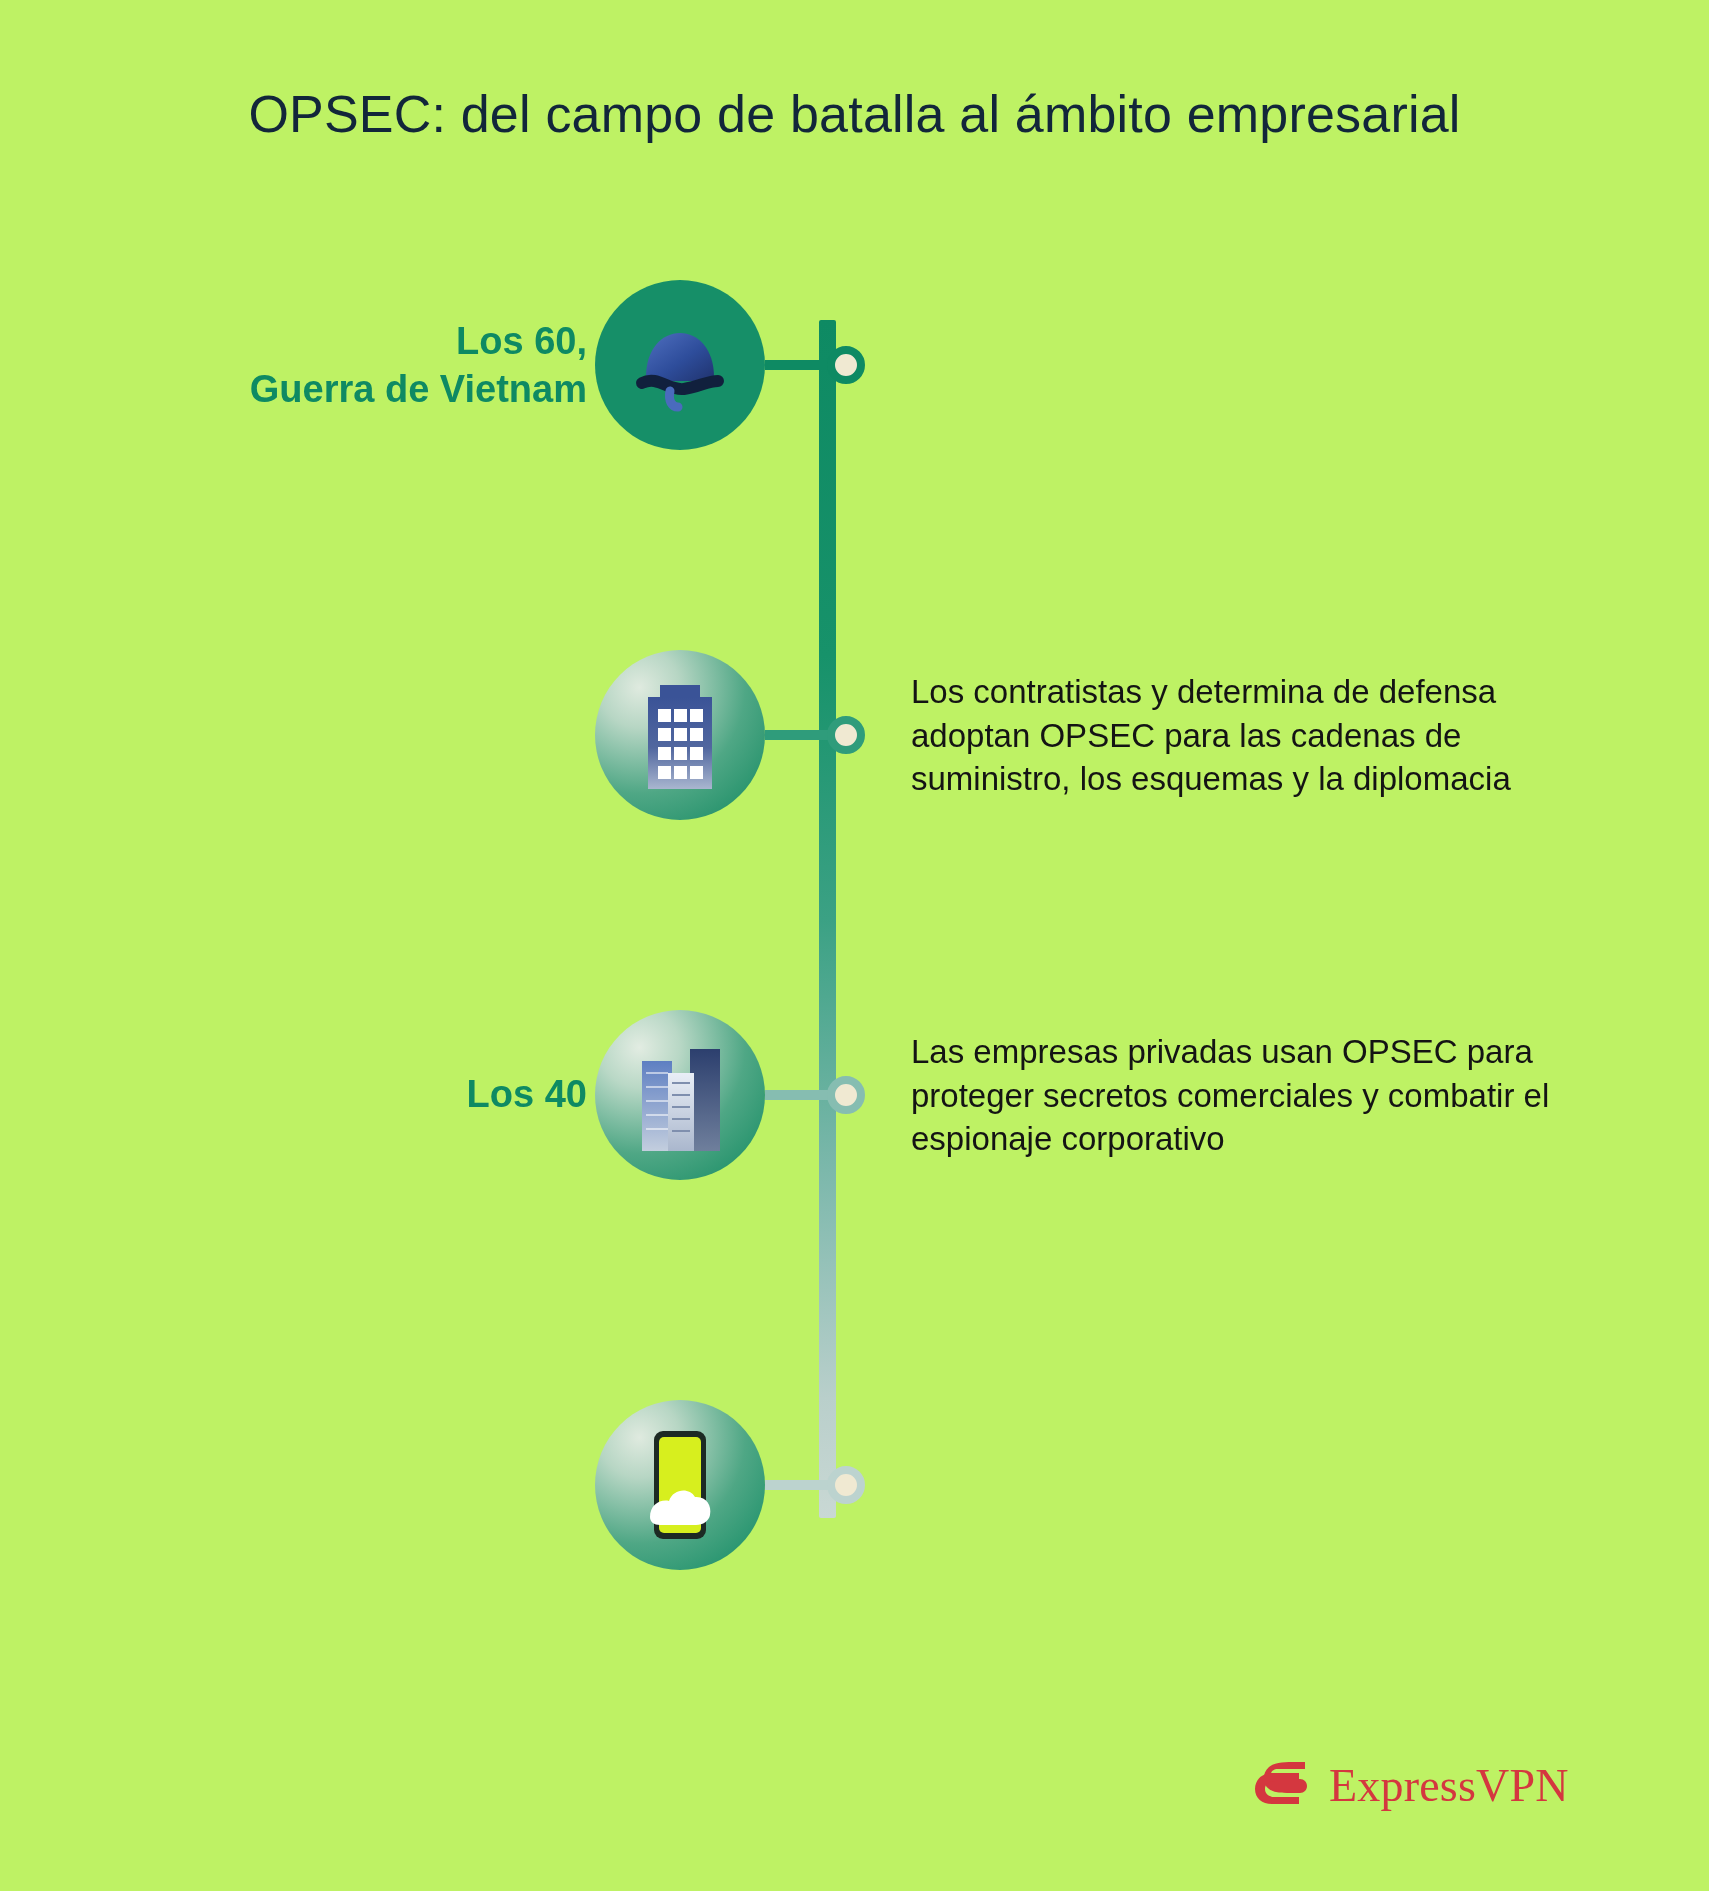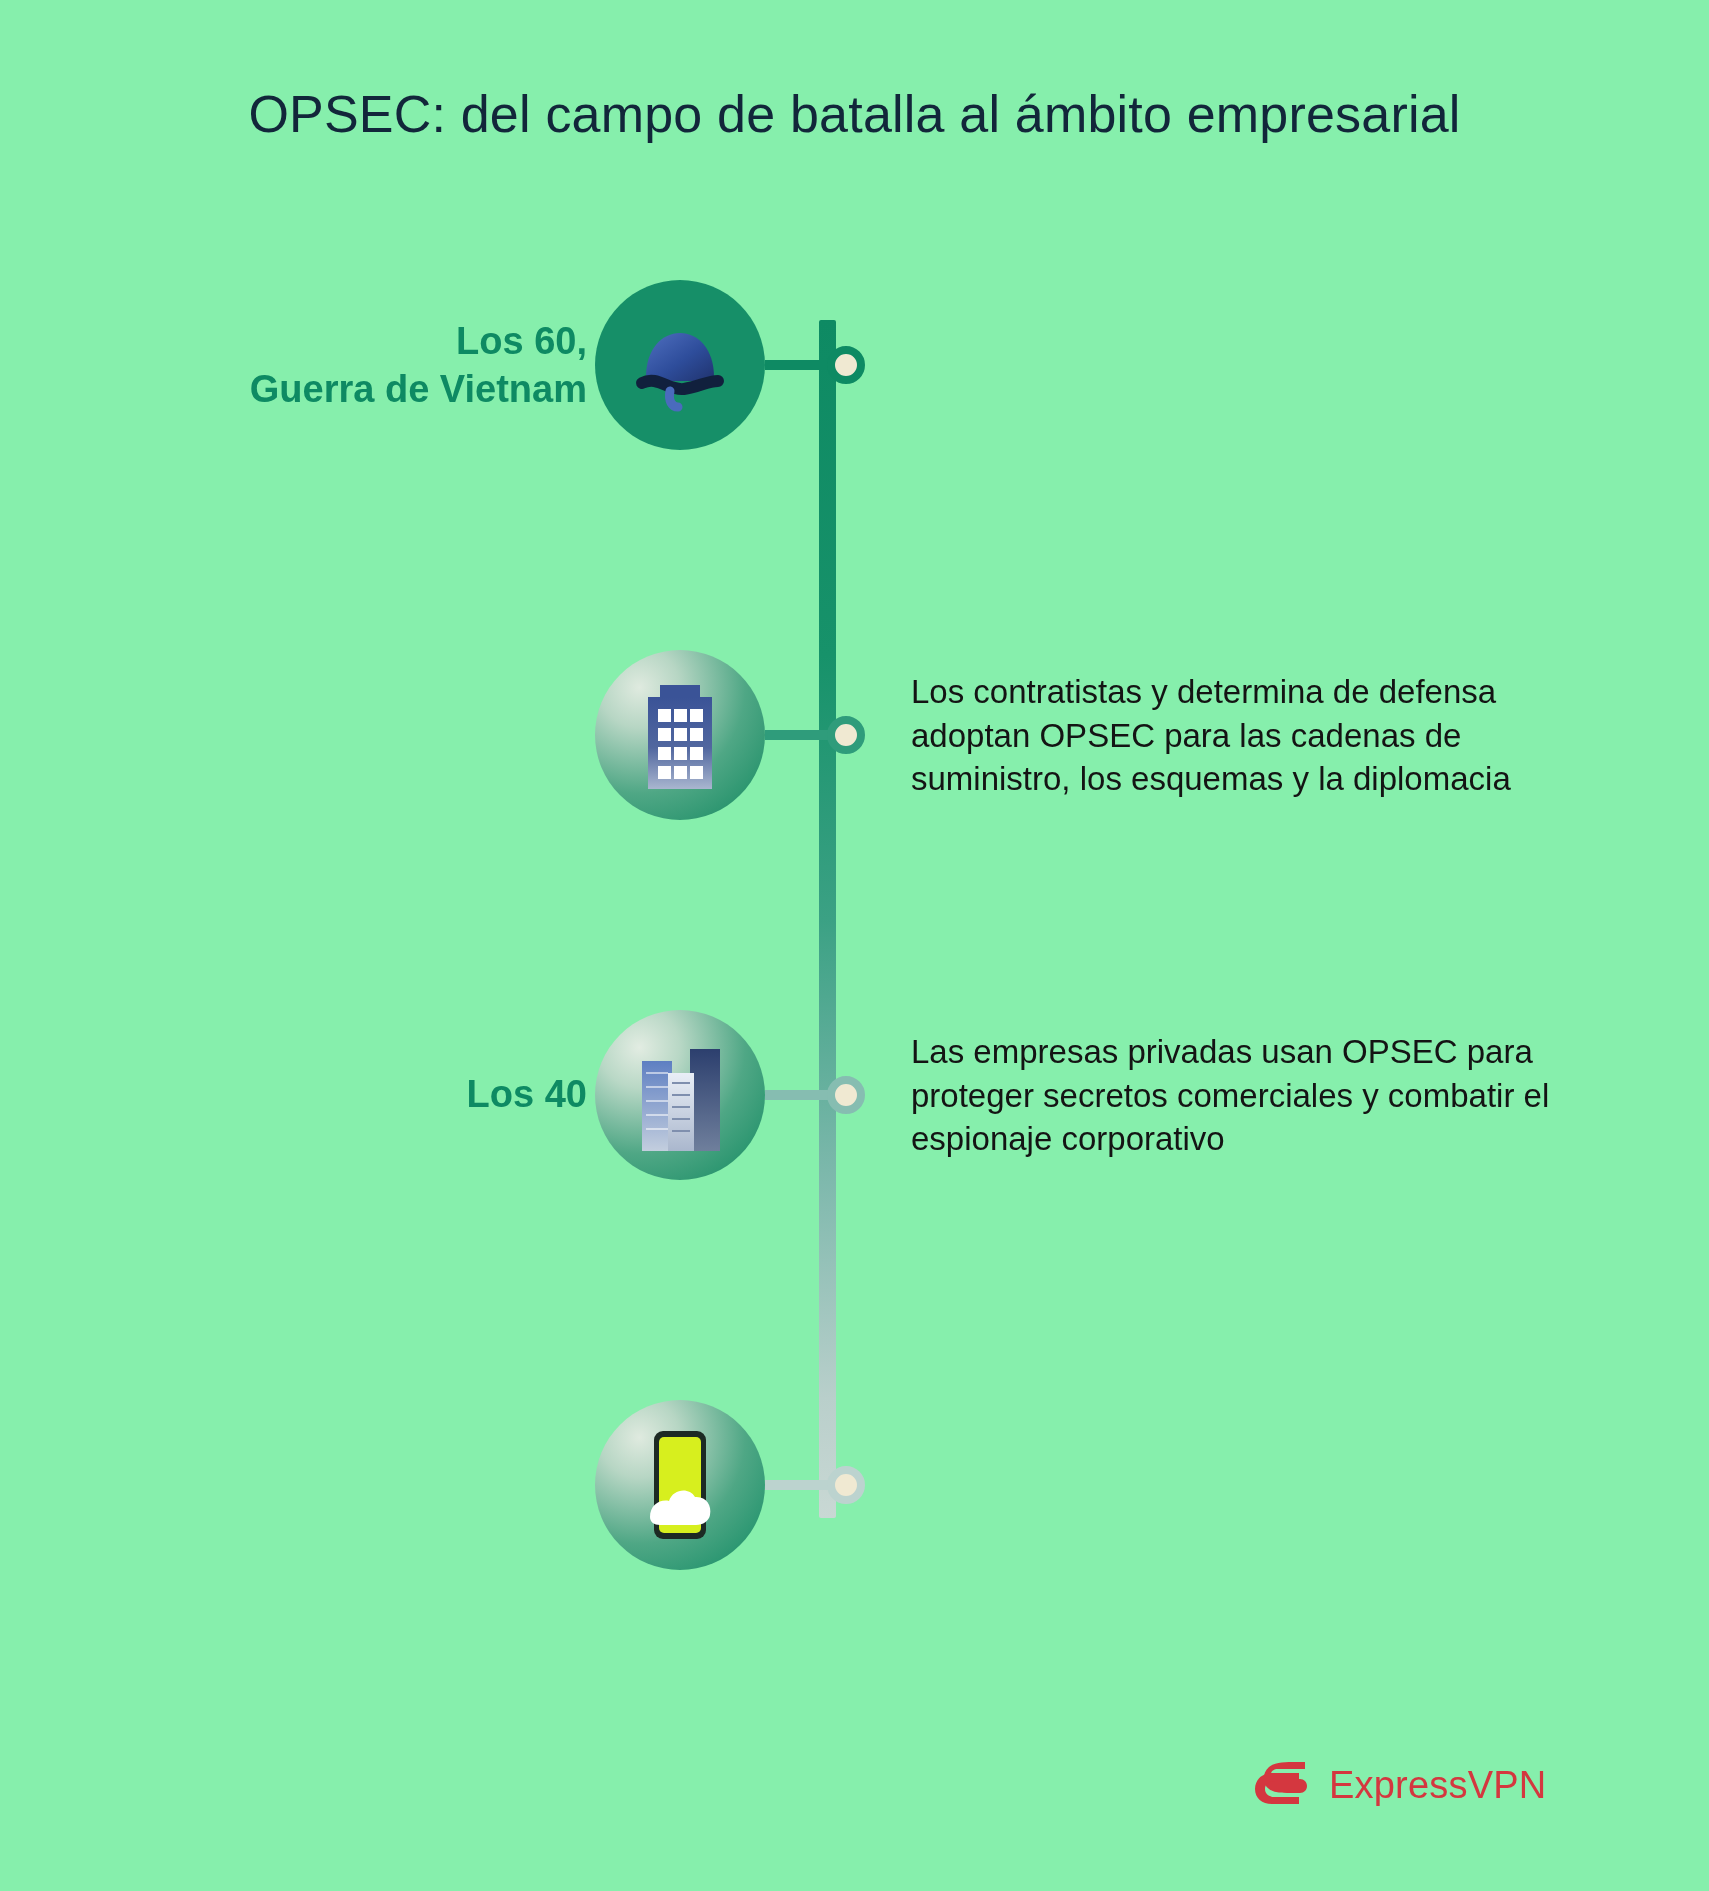--- a/index.html
+++ b/index.html
@@ -12,21 +12,21 @@
     background: #f0e9d2;
     font-family: "Liberation Sans", sans-serif;
     overflow: hidden;
     position: relative;
   }
 
   .page {
     position: relative;
     width: 1709px;
     height: 1891px;
-    background: #86efac;
+    background: #bef264;
   }
 
   
   .title {
     position: absolute;
     left: 0;
     top: 84px;
     width: 1709px;
     text-align: center;
     font-size: 52px;
@@ -161,22 +161,22 @@
   
   .logo {
     position: absolute;
     left: 1253px;
     top: 1752px;
     display: flex;
     align-items: center;
     gap: 14px;
   }
   .logo-text {
-    font-family: Liberation Sans, sans-serif;
-    font-size: 38px;
+    font-family: Liberation Serif, serif;
+    font-size: 46px;
     color: #d4373f;
     letter-spacing: 0.2px;
   }
 </style>
 </head>
 <body>
 
 <div class="page">
 
   <div class="title">OPSEC: del campo de batalla al ámbito empresarial</div>

